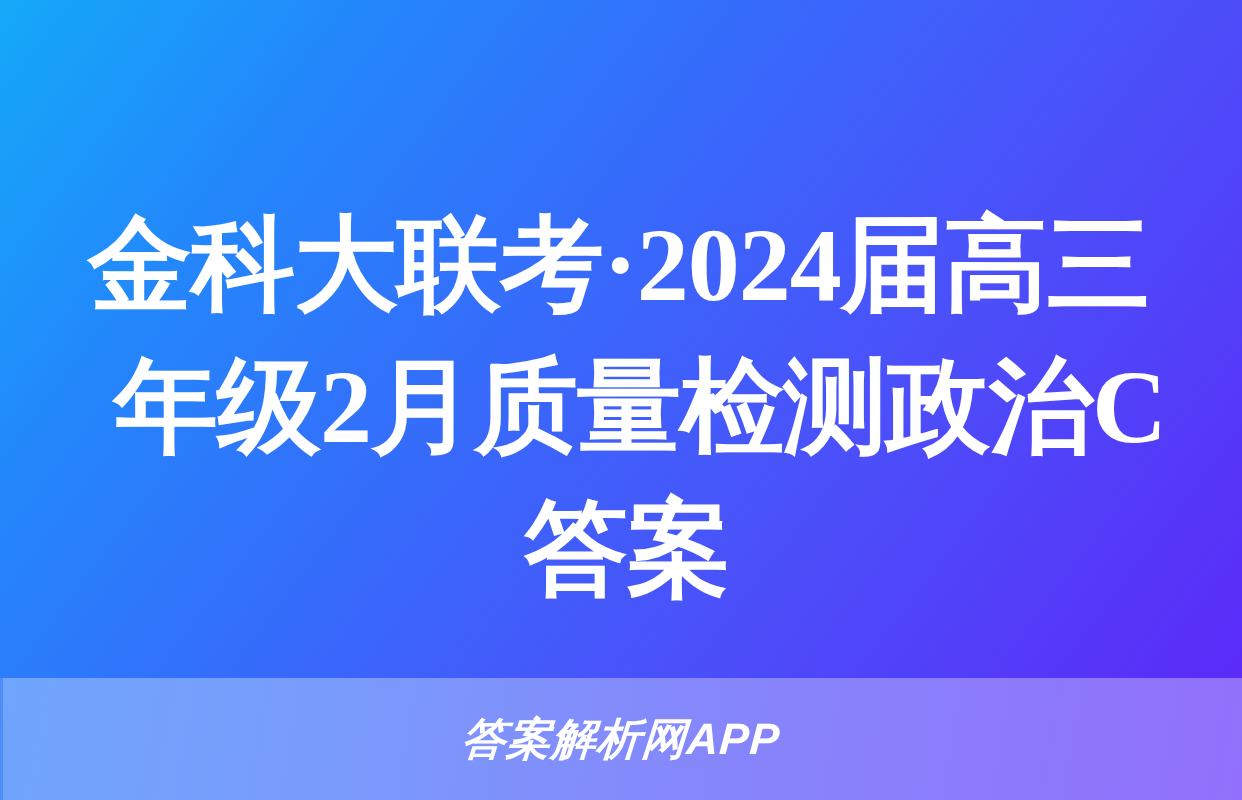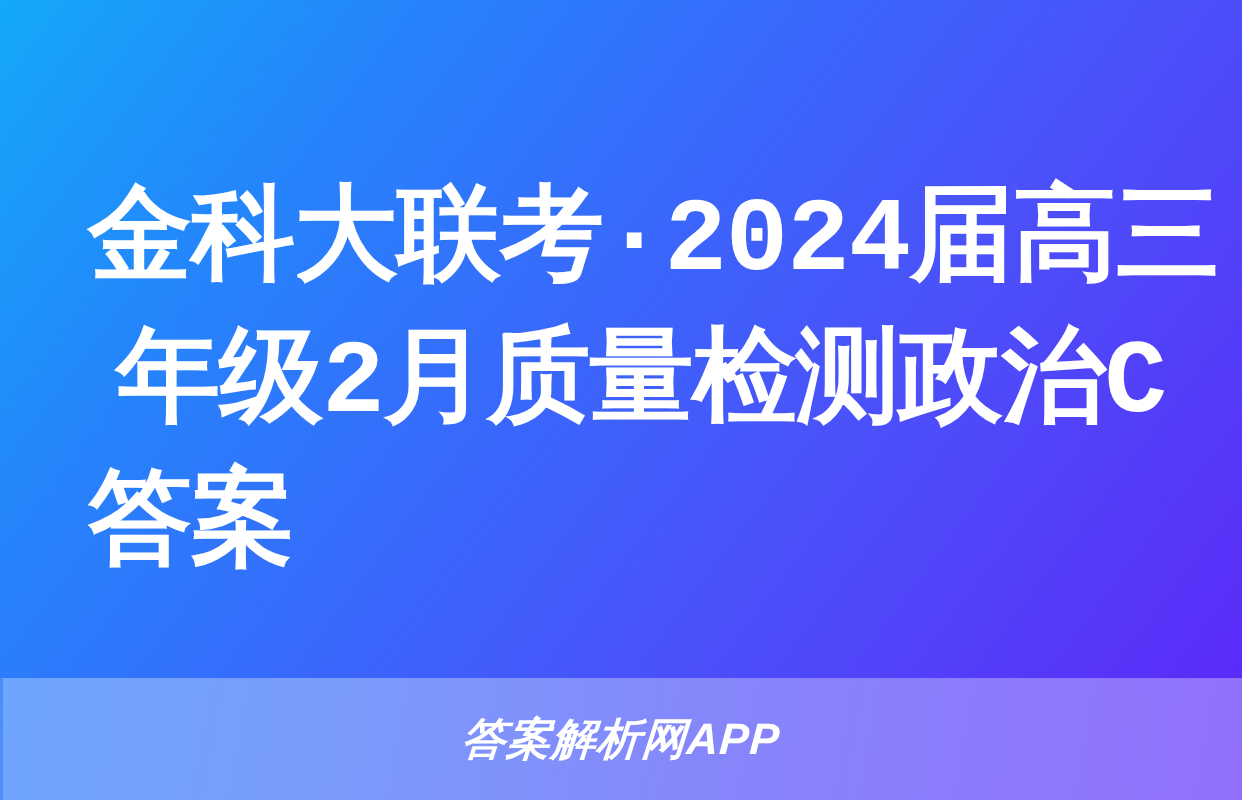--- a/index.html
+++ b/index.html
@@ -31,39 +31,39 @@
                 #2486FB 22%,
                 #3A66FB 48%,
                 #4A52FA 66%,
                 #5B2BF8 100%);
     overflow: hidden;
   }
 
   .hero-title {
     position: absolute;
     left: 88px;
-    top: 170px;
+    top: 194px;
     width: 1078px;
     color: #ffffff;
     font-size: 104px;
     line-height: 142px;
     font-weight: 700;
     letter-spacing: -1px;
-    font-family: Liberation Mono, monospace;
+    font-family: Liberation Serif, serif;
     -webkit-font-smoothing: antialiased;
     white-space: nowrap;
   }
 
   .title-line {
     display: block;
     height: 142px;
   }
   .title-line.line-1 { text-align: left; }
   .title-line.line-2 { text-align: right; }
-  .title-line.line-3 { }
+  .title-line.line-3 { text-align: center; }
 
   
   .footer {
     position: absolute;
     left: 0;
     top: 678px;
     width: 1242px;
     height: 122px;
     background: linear-gradient(100deg,
                 #6FA5FC 0%,

